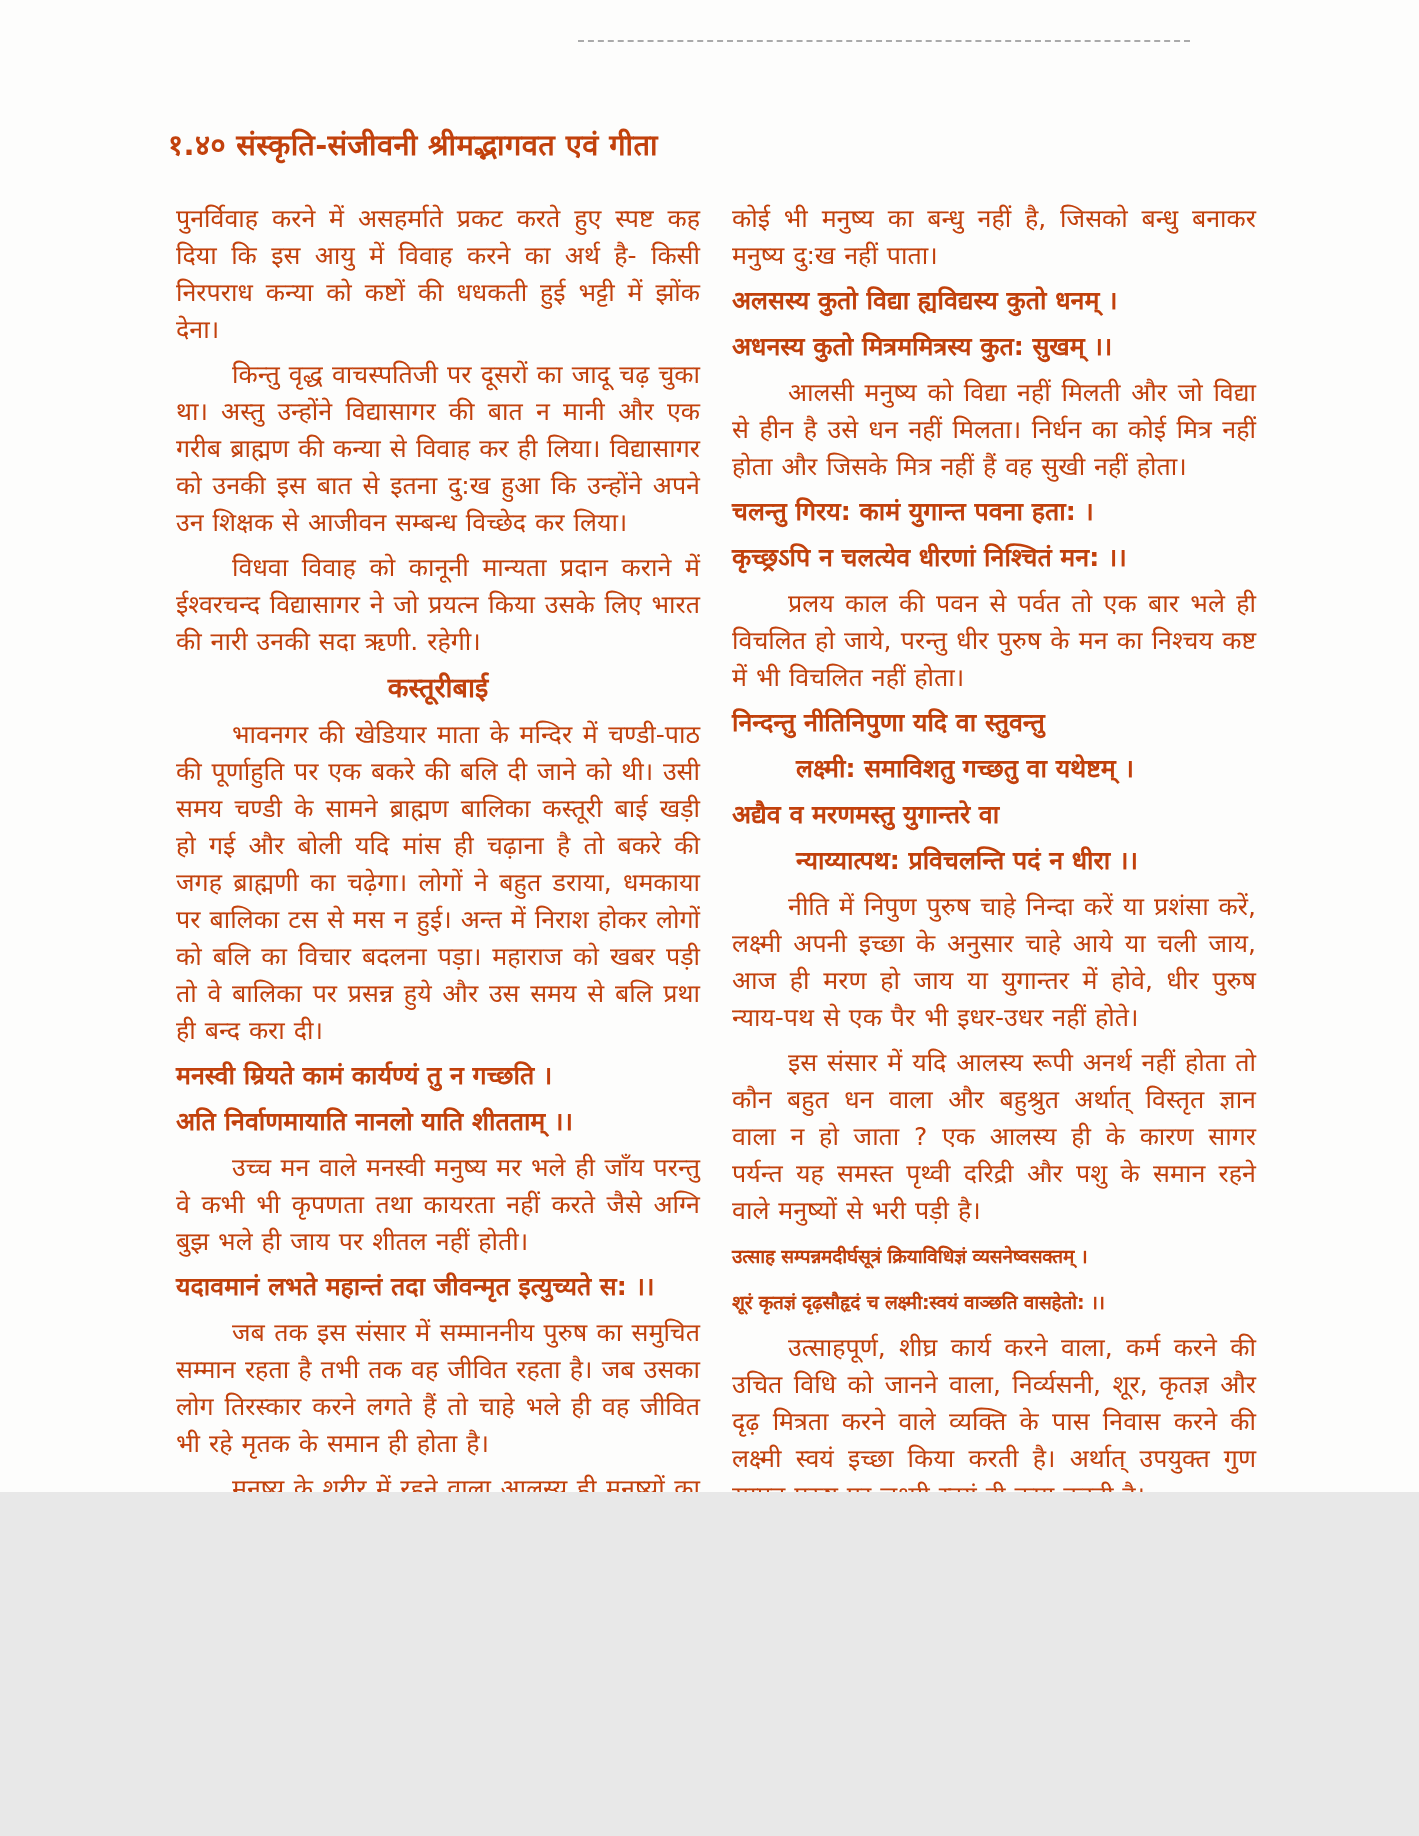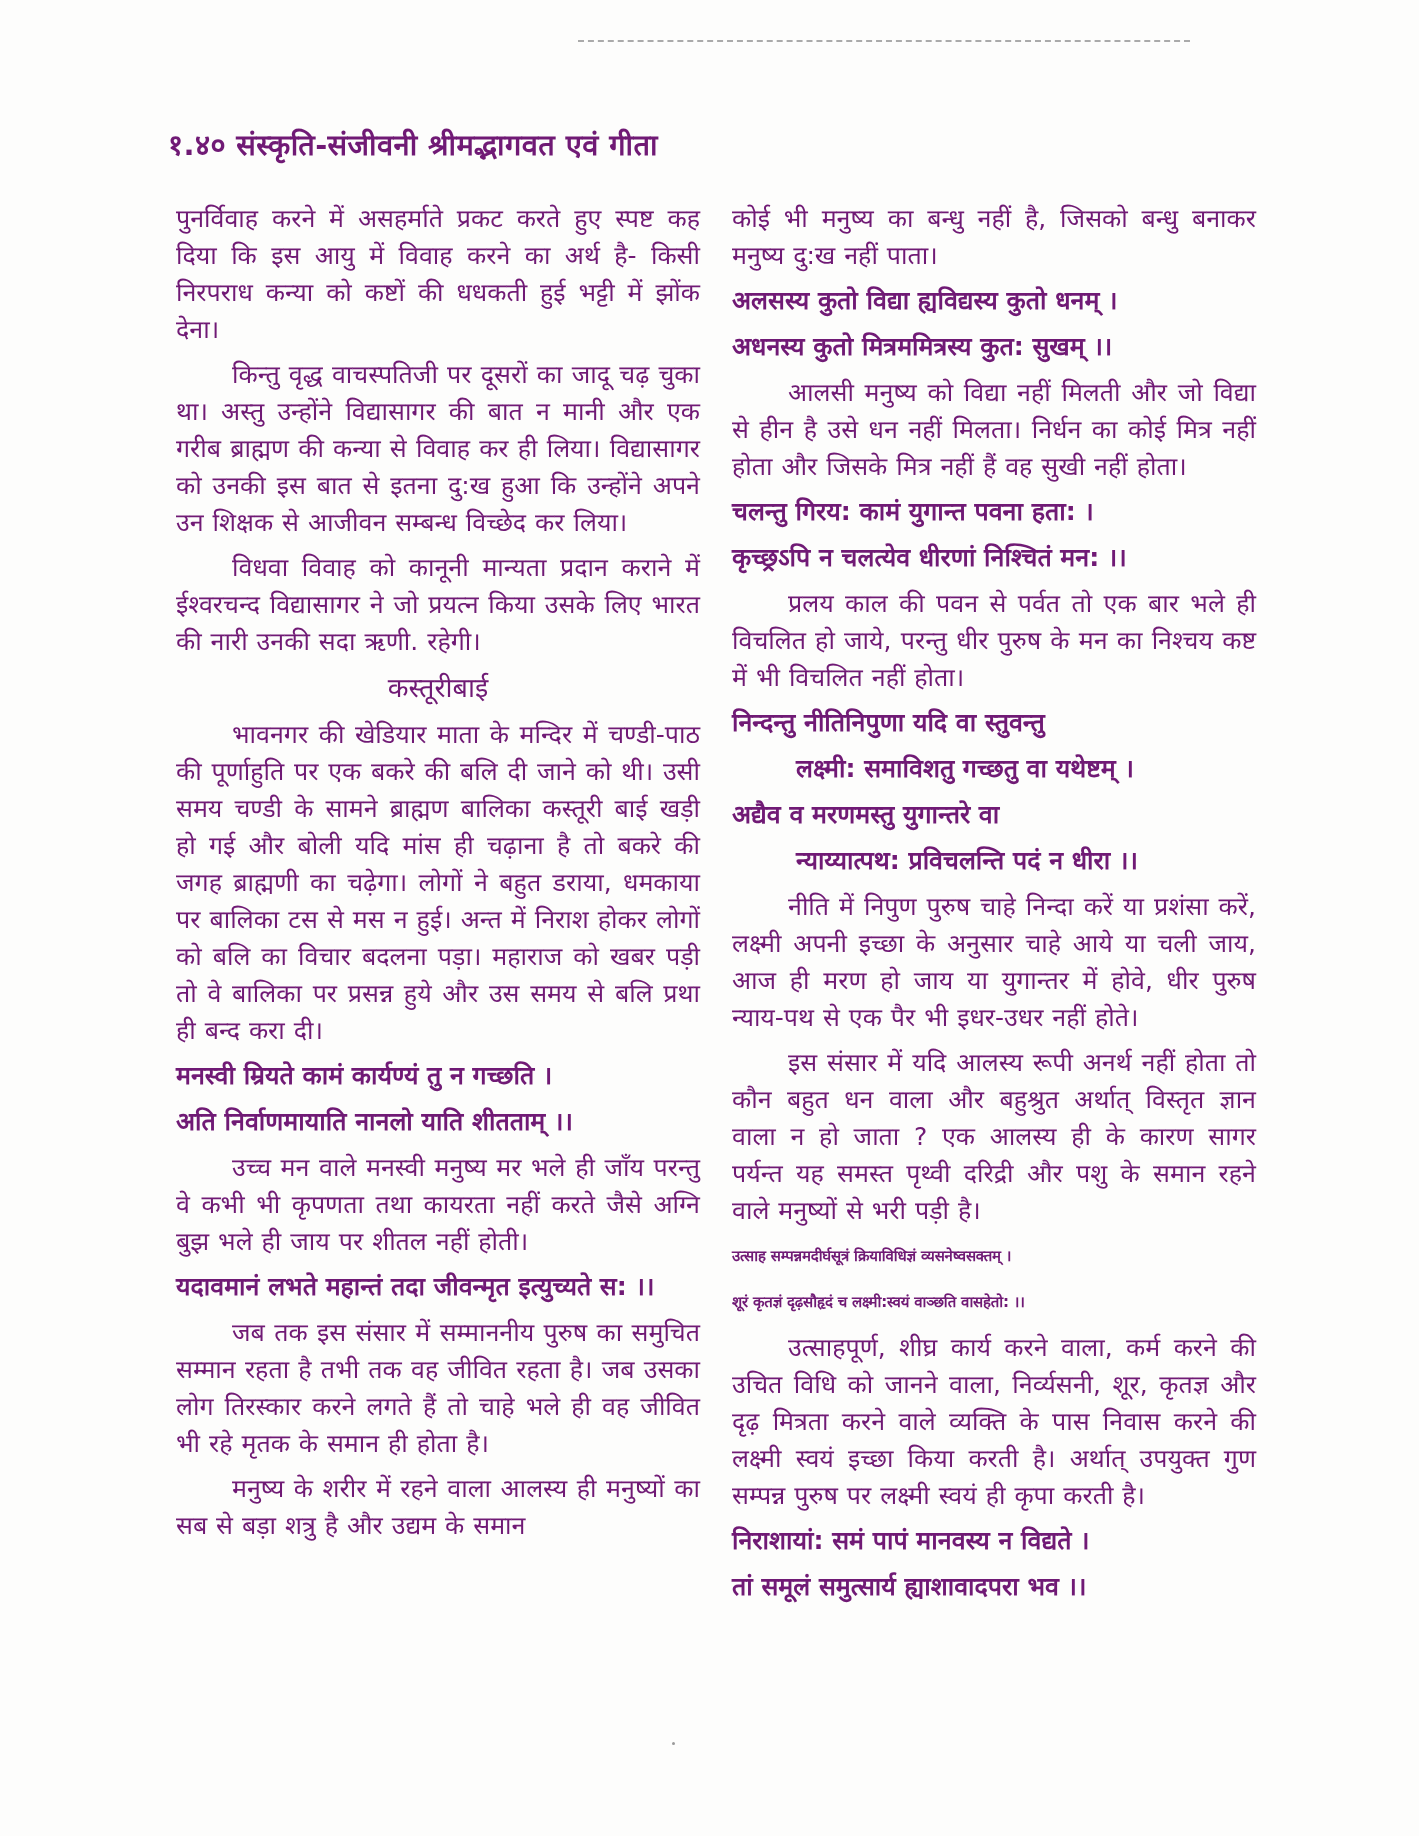--- a/index.html
+++ b/index.html
@@ -3,24 +3,24 @@
 <meta charset="utf-8">
 <style>
   html, body {
     margin: 0;
     padding: 0;
     background: #e8e8e8;
   }
   .page {
     position: relative;
     width: 1419px;
-    height: 1836px;
+    height: 1492px;
     background: #fdfdfc;
     font-family: "DejaVu Sans", sans-serif;
-    color: #701a75;
+    color: #c2410c;
     overflow: hidden;
   }
   .scan-line {
     position: absolute;
     top: 40px;
     left: 578px;
     width: 612px;
     border-top: 2px dashed #8f8f8f;
     opacity: 0.75;
   }
@@ -60,34 +60,34 @@
     font-size: 25px;
     line-height: 37px;
     text-align: justify;
     text-indent: 56px;
     word-spacing: 1px;
   }
   .para.no-indent { text-indent: 0; }
   .section-heading {
     margin: 0;
     font-size: 27px;
-    font-weight: 400;
+    font-weight: 700;
     line-height: 40px;
     text-align: center;
   }
   .verse { font-weight: 700; }
   .verse-line {
     margin: 8px;
     font-size: 25px;
     line-height: 38px;
     text-align: left;
   }
   .verse-line.vindent { padding-left: 64px; }
   .verse.tight .verse-line {
-    font-size: 15px;
+    font-size: 19px;
     letter-spacing: -0.2px;
     line-height: 38px;
     white-space: nowrap;
   }
 </style>
 </head>
 <body>
 
 <div class="page">
 

